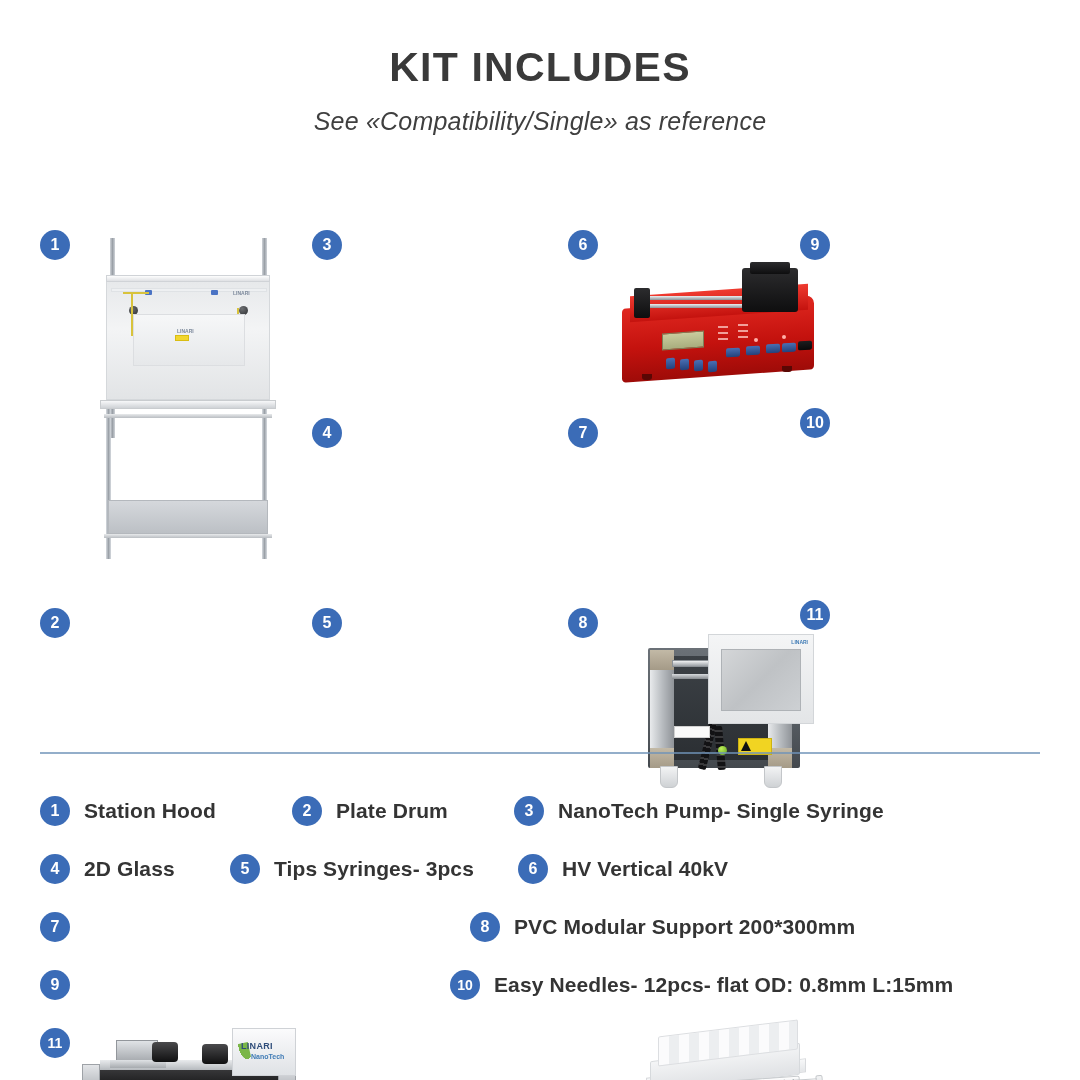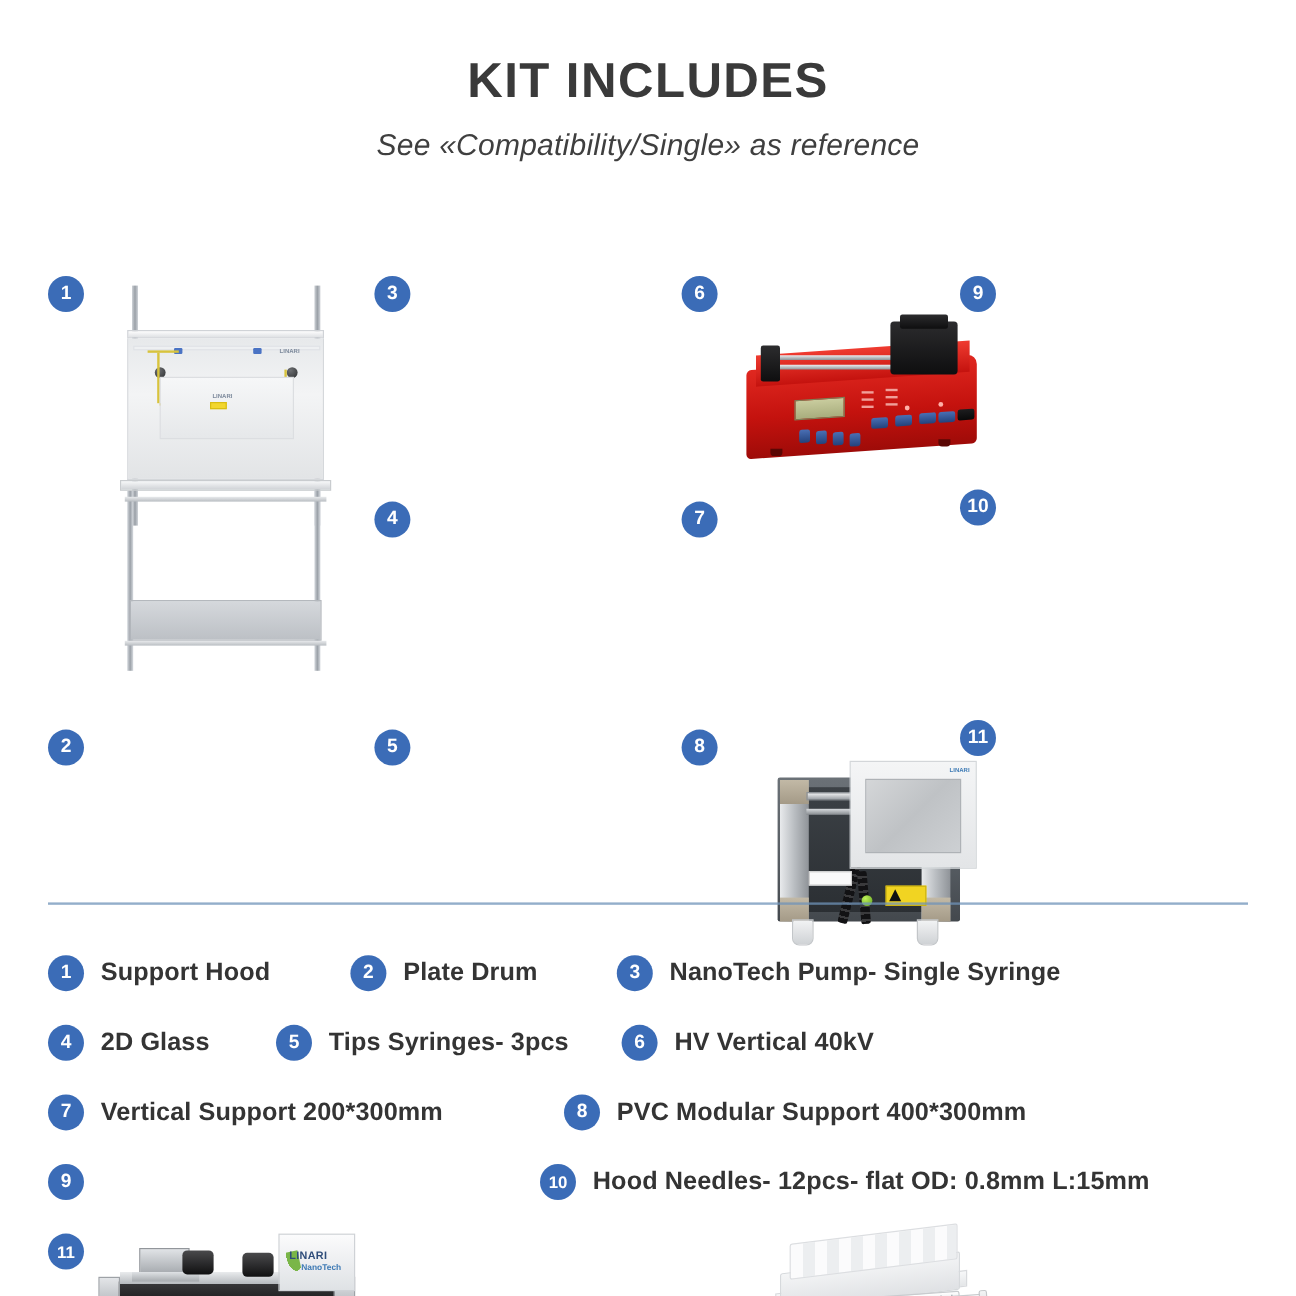--- a/index.html
+++ b/index.html
@@ -363,21 +363,21 @@
 
   </div>
 
   <div class="divider"></div>
 
   <div class="legend">
 
     <div class="lrow">
       <div class="litem" style="width:252px;">
         <div class="badge">1</div>
-        <div class="ltext">Support Hood</div>
+        <div class="ltext">Station Hood</div>
       </div>
       <div class="litem" style="width:222px;">
         <div class="badge">2</div>
         <div class="ltext">Plate Drum</div>
       </div>
       <div class="litem">
         <div class="badge">3</div>
         <div class="ltext">NanoTech Pump- Single Syringe</div>
       </div>
     </div>
@@ -393,35 +393,34 @@
       </div>
       <div class="litem">
         <div class="badge">6</div>
         <div class="ltext">HV Vertical 40kV</div>
       </div>
     </div>
 
     <div class="lrow">
       <div class="litem" style="width:430px;">
         <div class="badge">7</div>
-        <div class="ltext">Vertical Support 200*300mm</div>
       </div>
       <div class="litem">
         <div class="badge">8</div>
-        <div class="ltext">PVC Modular Support 400*300mm</div>
+        <div class="ltext">PVC Modular Support 200*300mm</div>
       </div>
     </div>
 
     <div class="lrow">
       <div class="litem" style="width:410px;">
         <div class="badge">9</div>
       </div>
       <div class="litem">
         <div class="badge" style="font-size:14px;">10</div>
-        <div class="ltext">Hood Needles- 12pcs- flat OD: 0.8mm L:15mm</div>
+        <div class="ltext">Easy Needles- 12pcs- flat OD: 0.8mm L:15mm</div>
       </div>
     </div>
 
     <div class="lrow">
       <div class="litem">
         <div class="badge" style="font-size:14px;">11</div>
       </div>
     </div>
 
   </div>

